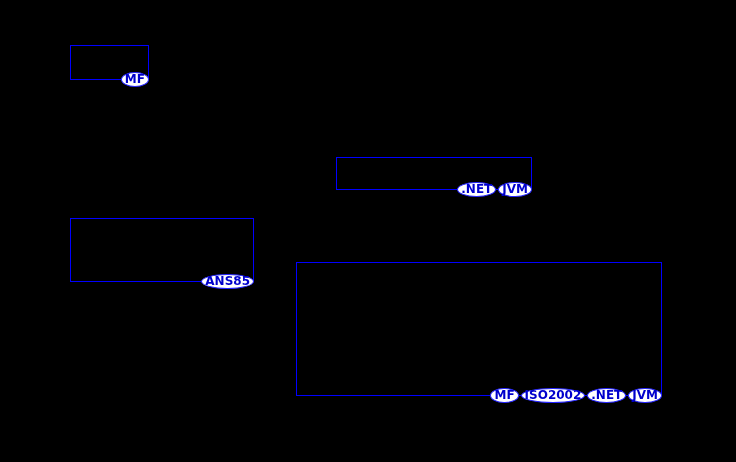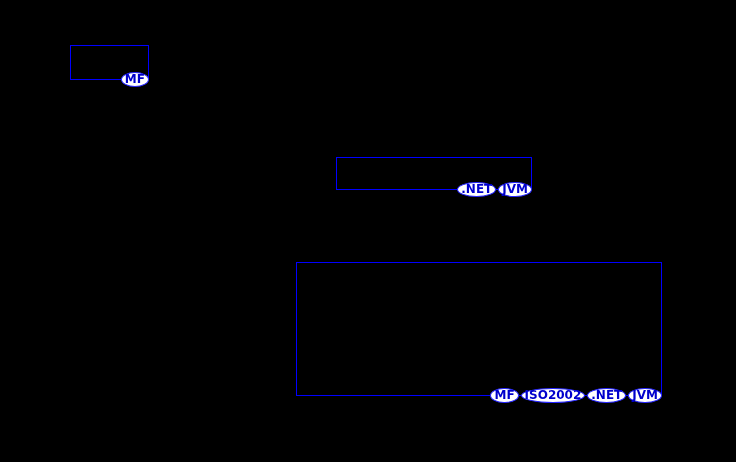--- a/index.html
+++ b/index.html
@@ -62,20 +62,25 @@
     </div>
   </div>
 
   <div class="code-block block-2">
     <div class="badge-row">
       <span class="badge">.NET</span>
       <span class="badge">JVM</span>
     </div>
   </div>
 
+  <div class="code-block block-3">
+    <div class="badge-row">
+      <span class="badge">ANS85</span>
+    </div>
+  </div>
 
   <div class="code-block block-4">
     <div class="badge-row">
       <span class="badge">MF</span>
       <span class="badge">ISO2002</span>
       <span class="badge">.NET</span>
       <span class="badge">JVM</span>
     </div>
   </div>
 

